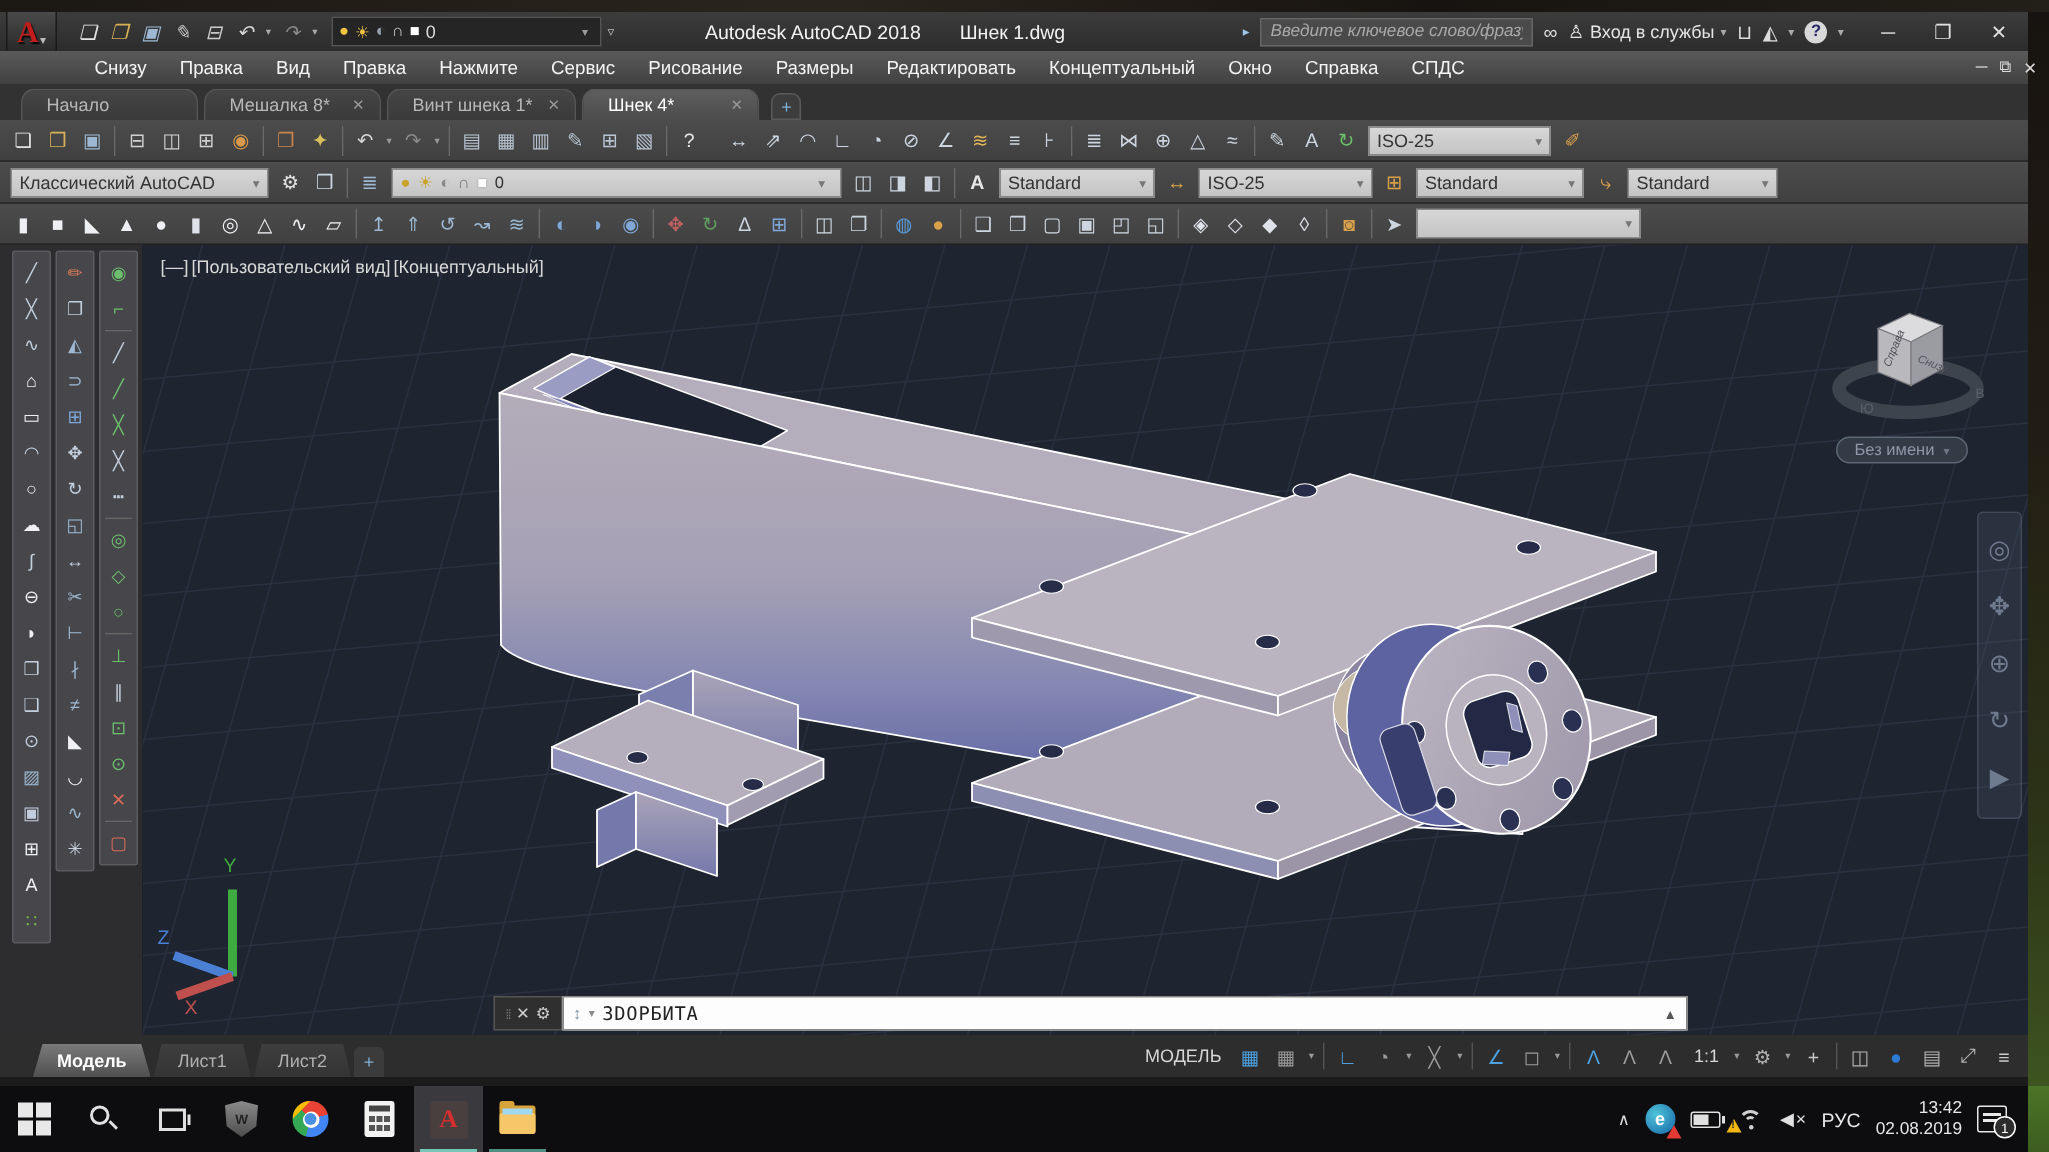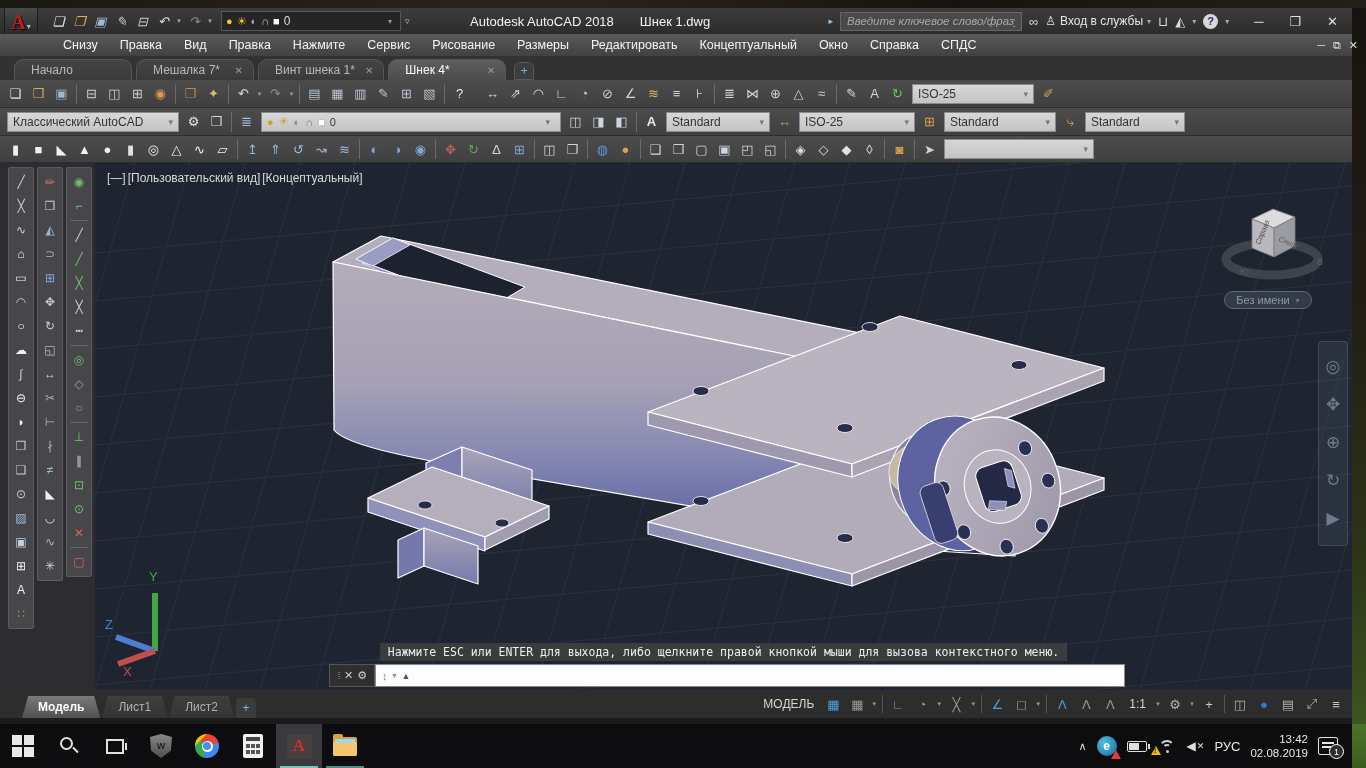--- a/index.html
+++ b/index.html
@@ -251,21 +251,21 @@
 
   <div class="filetabs">
     <div style="display:flex;align-items:flex-end;">
 
         <div class="filetab">
           <span class="ft-label">Начало</span>
           <span class="ft-close"></span>
         </div>
 
         <div class="filetab">
-          <span class="ft-label">Мешалка 7*</span>
+          <span class="ft-label">Мешалка 8*</span>
           <span class="ft-close">✕</span>
         </div>
 
         <div class="filetab">
           <span class="ft-label">Винт шнека 1*</span>
           <span class="ft-close">✕</span>
         </div>
 
         <div class="filetab active">
           <span class="ft-label">Шнек 4*</span>
@@ -666,31 +666,31 @@
 
     <svg width="80" height="115" viewBox="0 0 80 115" style="position:absolute;left:8px;top:400px;">
       <line x1="52" y1="88" x2="52" y2="30" stroke="#3faa3f" stroke-width="6"></line>
       <line x1="52" y1="88" x2="13" y2="74" stroke="#4a7fd4" stroke-width="6"></line>
       <line x1="52" y1="88" x2="15" y2="101" stroke="#c0504d" stroke-width="6"></line>
       <text x="46" y="18" font-size="13" fill="#3faa3f">Y</text>
       <text x="2" y="66" font-size="13" fill="#4a7fd4">Z</text>
       <text x="20" y="113" font-size="13" fill="#c0504d">X</text>
     </svg>
 
-    <div class="prompt">Нажмите ESC или ENTER для выхода, либо щелкните правой кнопкой мыши для вызова контекстного меню.</div>
 
     <div class="cmdbar">
       <div class="cmd-handle">
         <span class="grip">⁞⁞</span>
         <span>✕</span>
         <span>⚙</span>
       </div>
       <div class="cmd-field">
         <span class="cmd-icn">↕</span>
         <span class="cmd-dd">▾</span>
+        <span class="cmd-text">3DОРБИТА</span>
         <span class="cmd-up">▲</span>
       </div>
     </div>
   </div>
 
   <div class="statusbar">
     <div class="laytabs">
       <div style="display:flex;align-items:flex-end;gap:2px;">
 
       <div class="laytab active">

